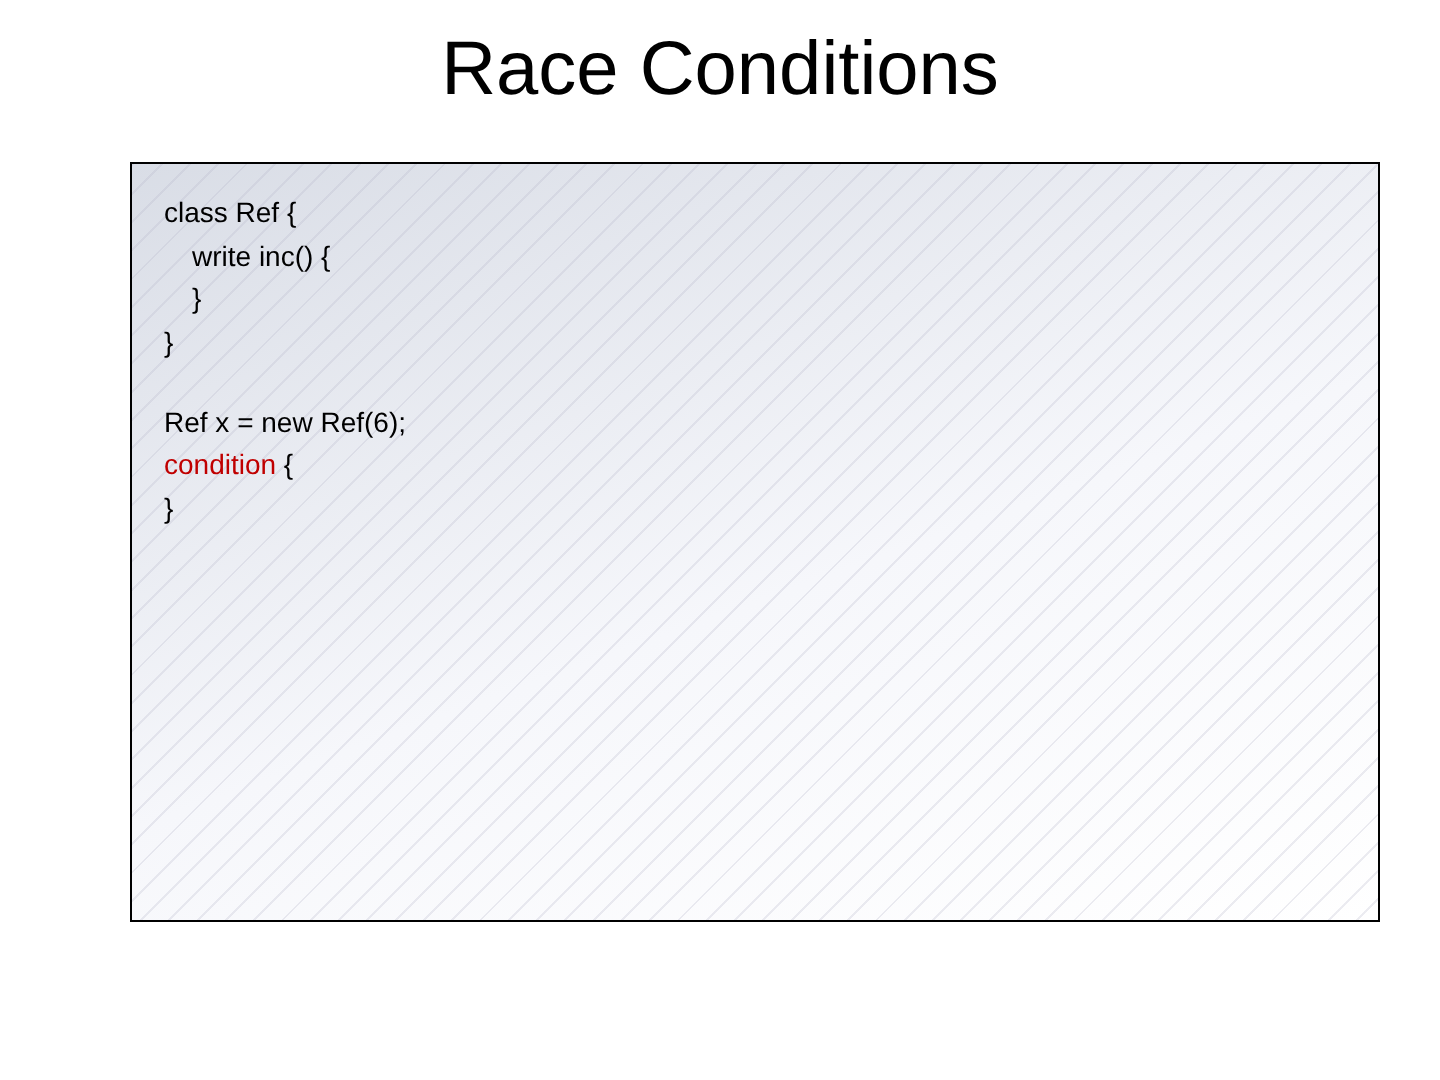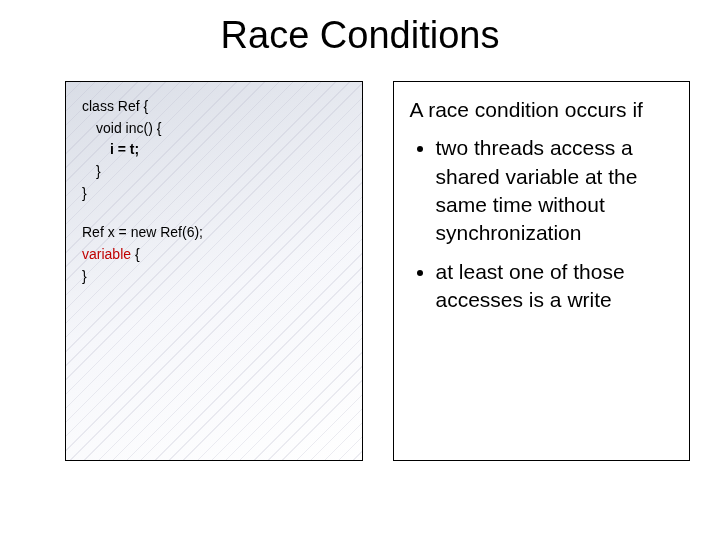--- a/index.html
+++ b/index.html
@@ -76,35 +76,27 @@
 <body>
 
 <div class="slide">
   <h1 class="title">Race Conditions</h1>
 
   <div class="columns">
 
     <div class="left">
       <div class="codeblock">
         <div>class Ref {</div>
-        <div class="indent1">void inc() {</div>
-        <div class="indent2 bold">i = t;</div>
+        <div class="indent1">write inc() {</div>
         <div class="indent1">}</div>
         <div>}</div>
       </div>
 
       <div class="codeblock">
         <div>Ref x = new Ref(6);</div>
-        <div><span class="red">variable</span><span> {</span></div>
+        <div><span class="red">condition</span><span> {</span></div>
         <div>}</div>
       </div>
     </div>
 
-    <div class="right">
-      <p class="lead">A race condition occurs if</p>
-      <ul class="bullets">
-        <li>two threads access a shared variable at the same time without synchronization</li>
-        <li>at least one of those accesses is a write</li>
-      </ul>
-    </div>
 
   </div>
 </div>
 
 </body></html>

